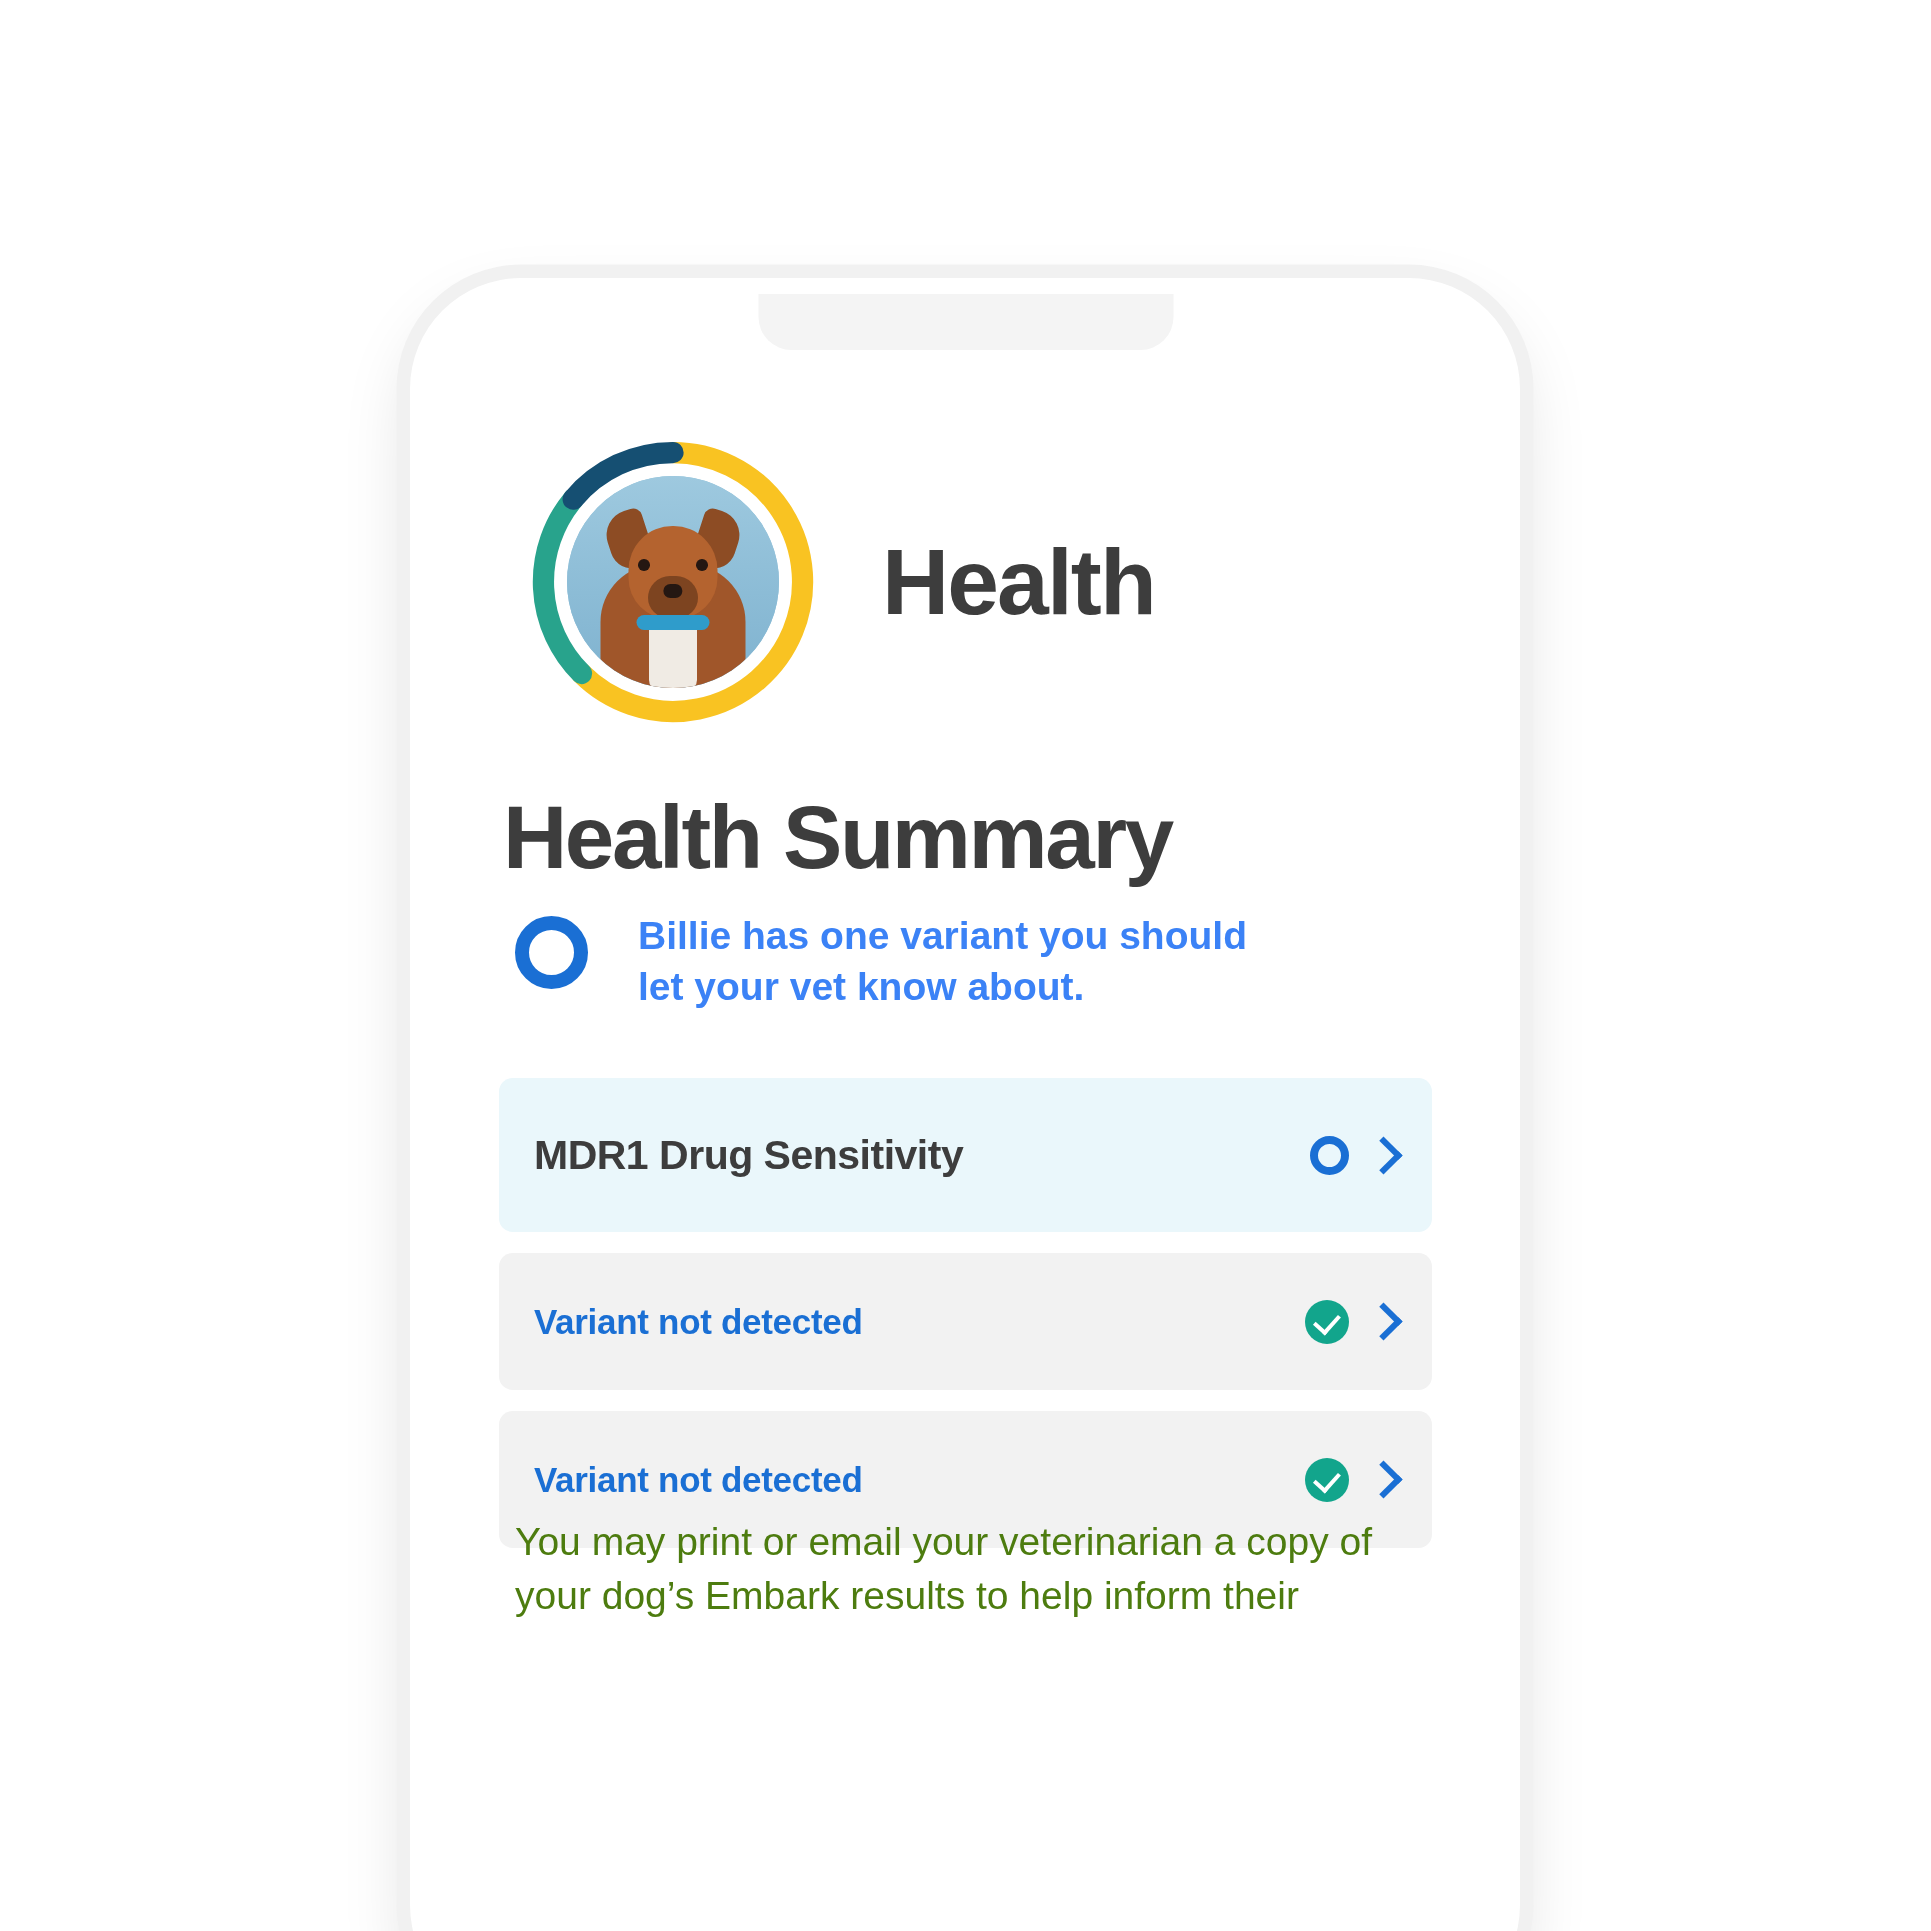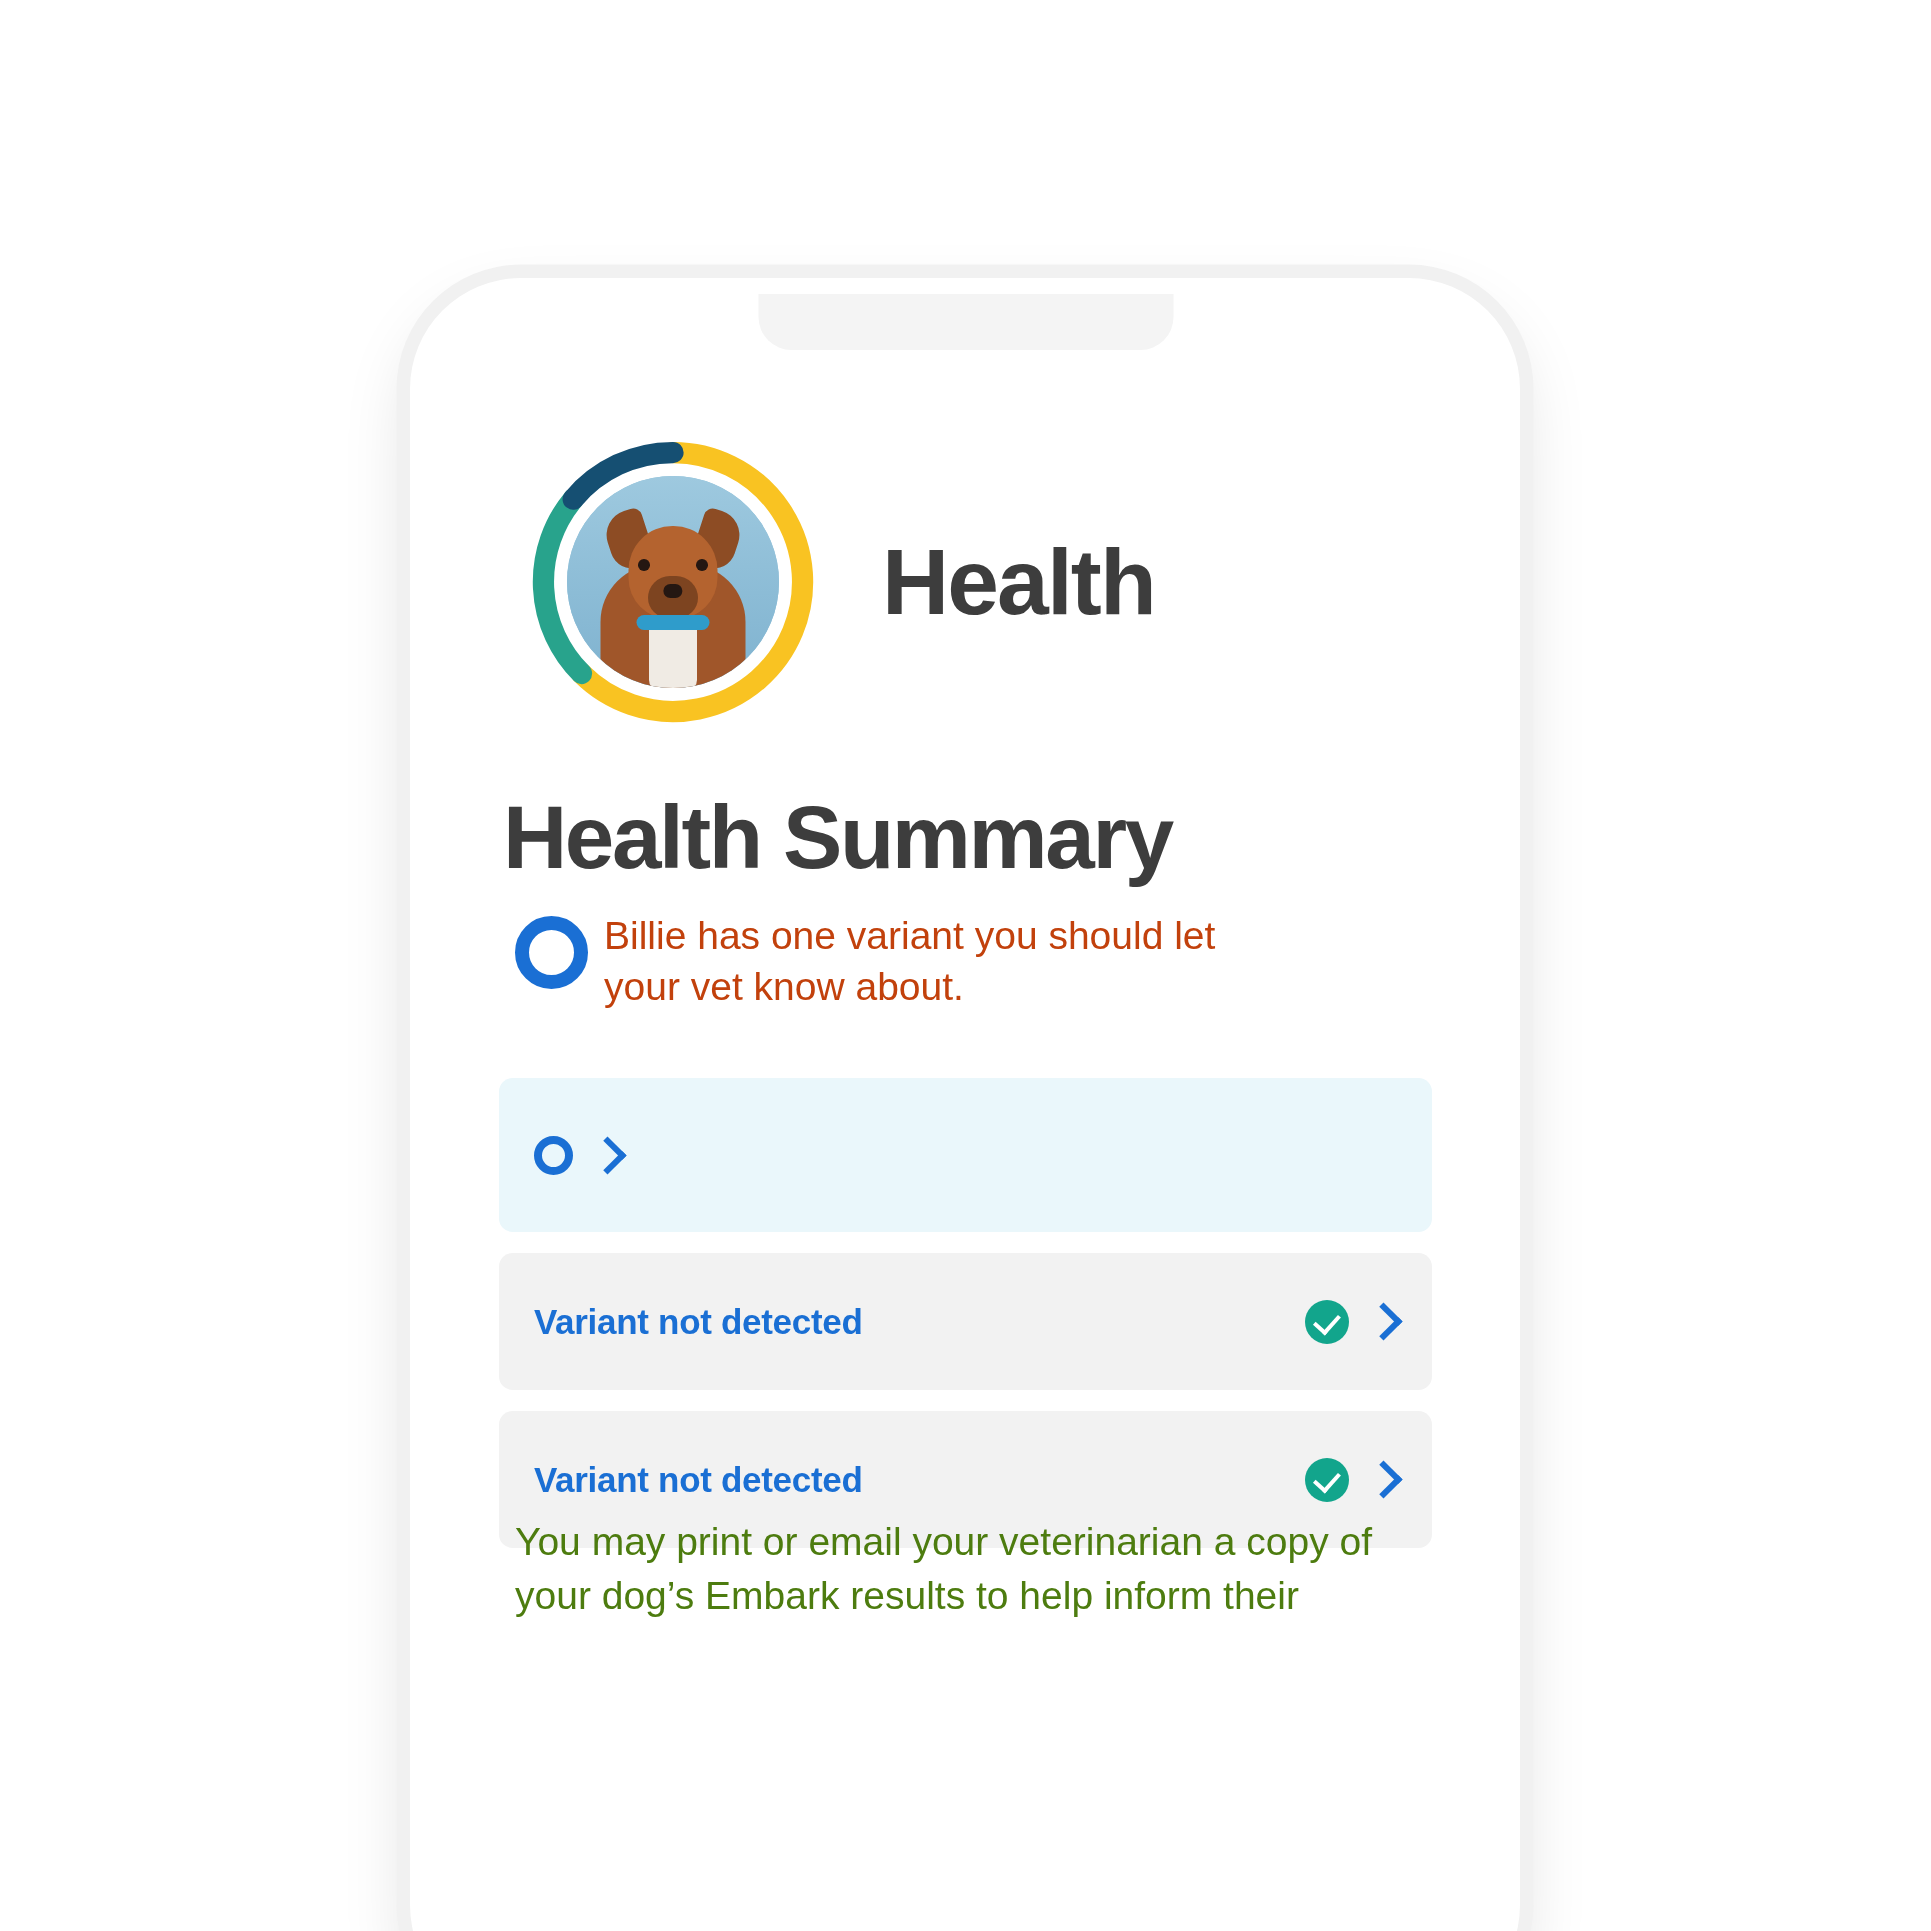--- a/index.html
+++ b/index.html
@@ -170,25 +170,26 @@
     align-items: flex-start;
   }
   .ring-icon {
     flex: none;
     width: 73px; height: 73px;
     border-radius: 50%;
     border: 14.5px solid #1a6fd4;
     margin-top: 5.8px;
   }
   .summary-text {
-    margin-left: 16px;
+    margin-left: 50px;
     font-size: 39px;
     line-height: 1.32;
-    color: #c2410c;
+    color: #3b82f6;
     max-width: 618px;
+    font-weight: bold;
   }
 
   
   .cards {
     position: absolute;
     left: 73px;
     right: 73px;
     top: 784px;
   }
   .card {
@@ -303,20 +304,23 @@
     <div class="page-title">Health Summary</div>
 
     <div class="summary-note">
       <div class="ring-icon"></div>
       <div class="summary-text">Billie has one variant you should let your vet know about.</div>
     </div>
 
     <div class="cards">
 
       <div class="card highlight">
+        <div class="card-body">
+          <div class="card-title">MDR1 Drug Sensitivity</div>
+        </div>
         <div class="card-icons">
           <div class="status-ring"></div>
           <div class="chevron"></div>
         </div>
       </div>
 
       <div class="card plain">
         <div class="card-body">
           <div class="card-sub">Variant not detected</div>
         </div>

